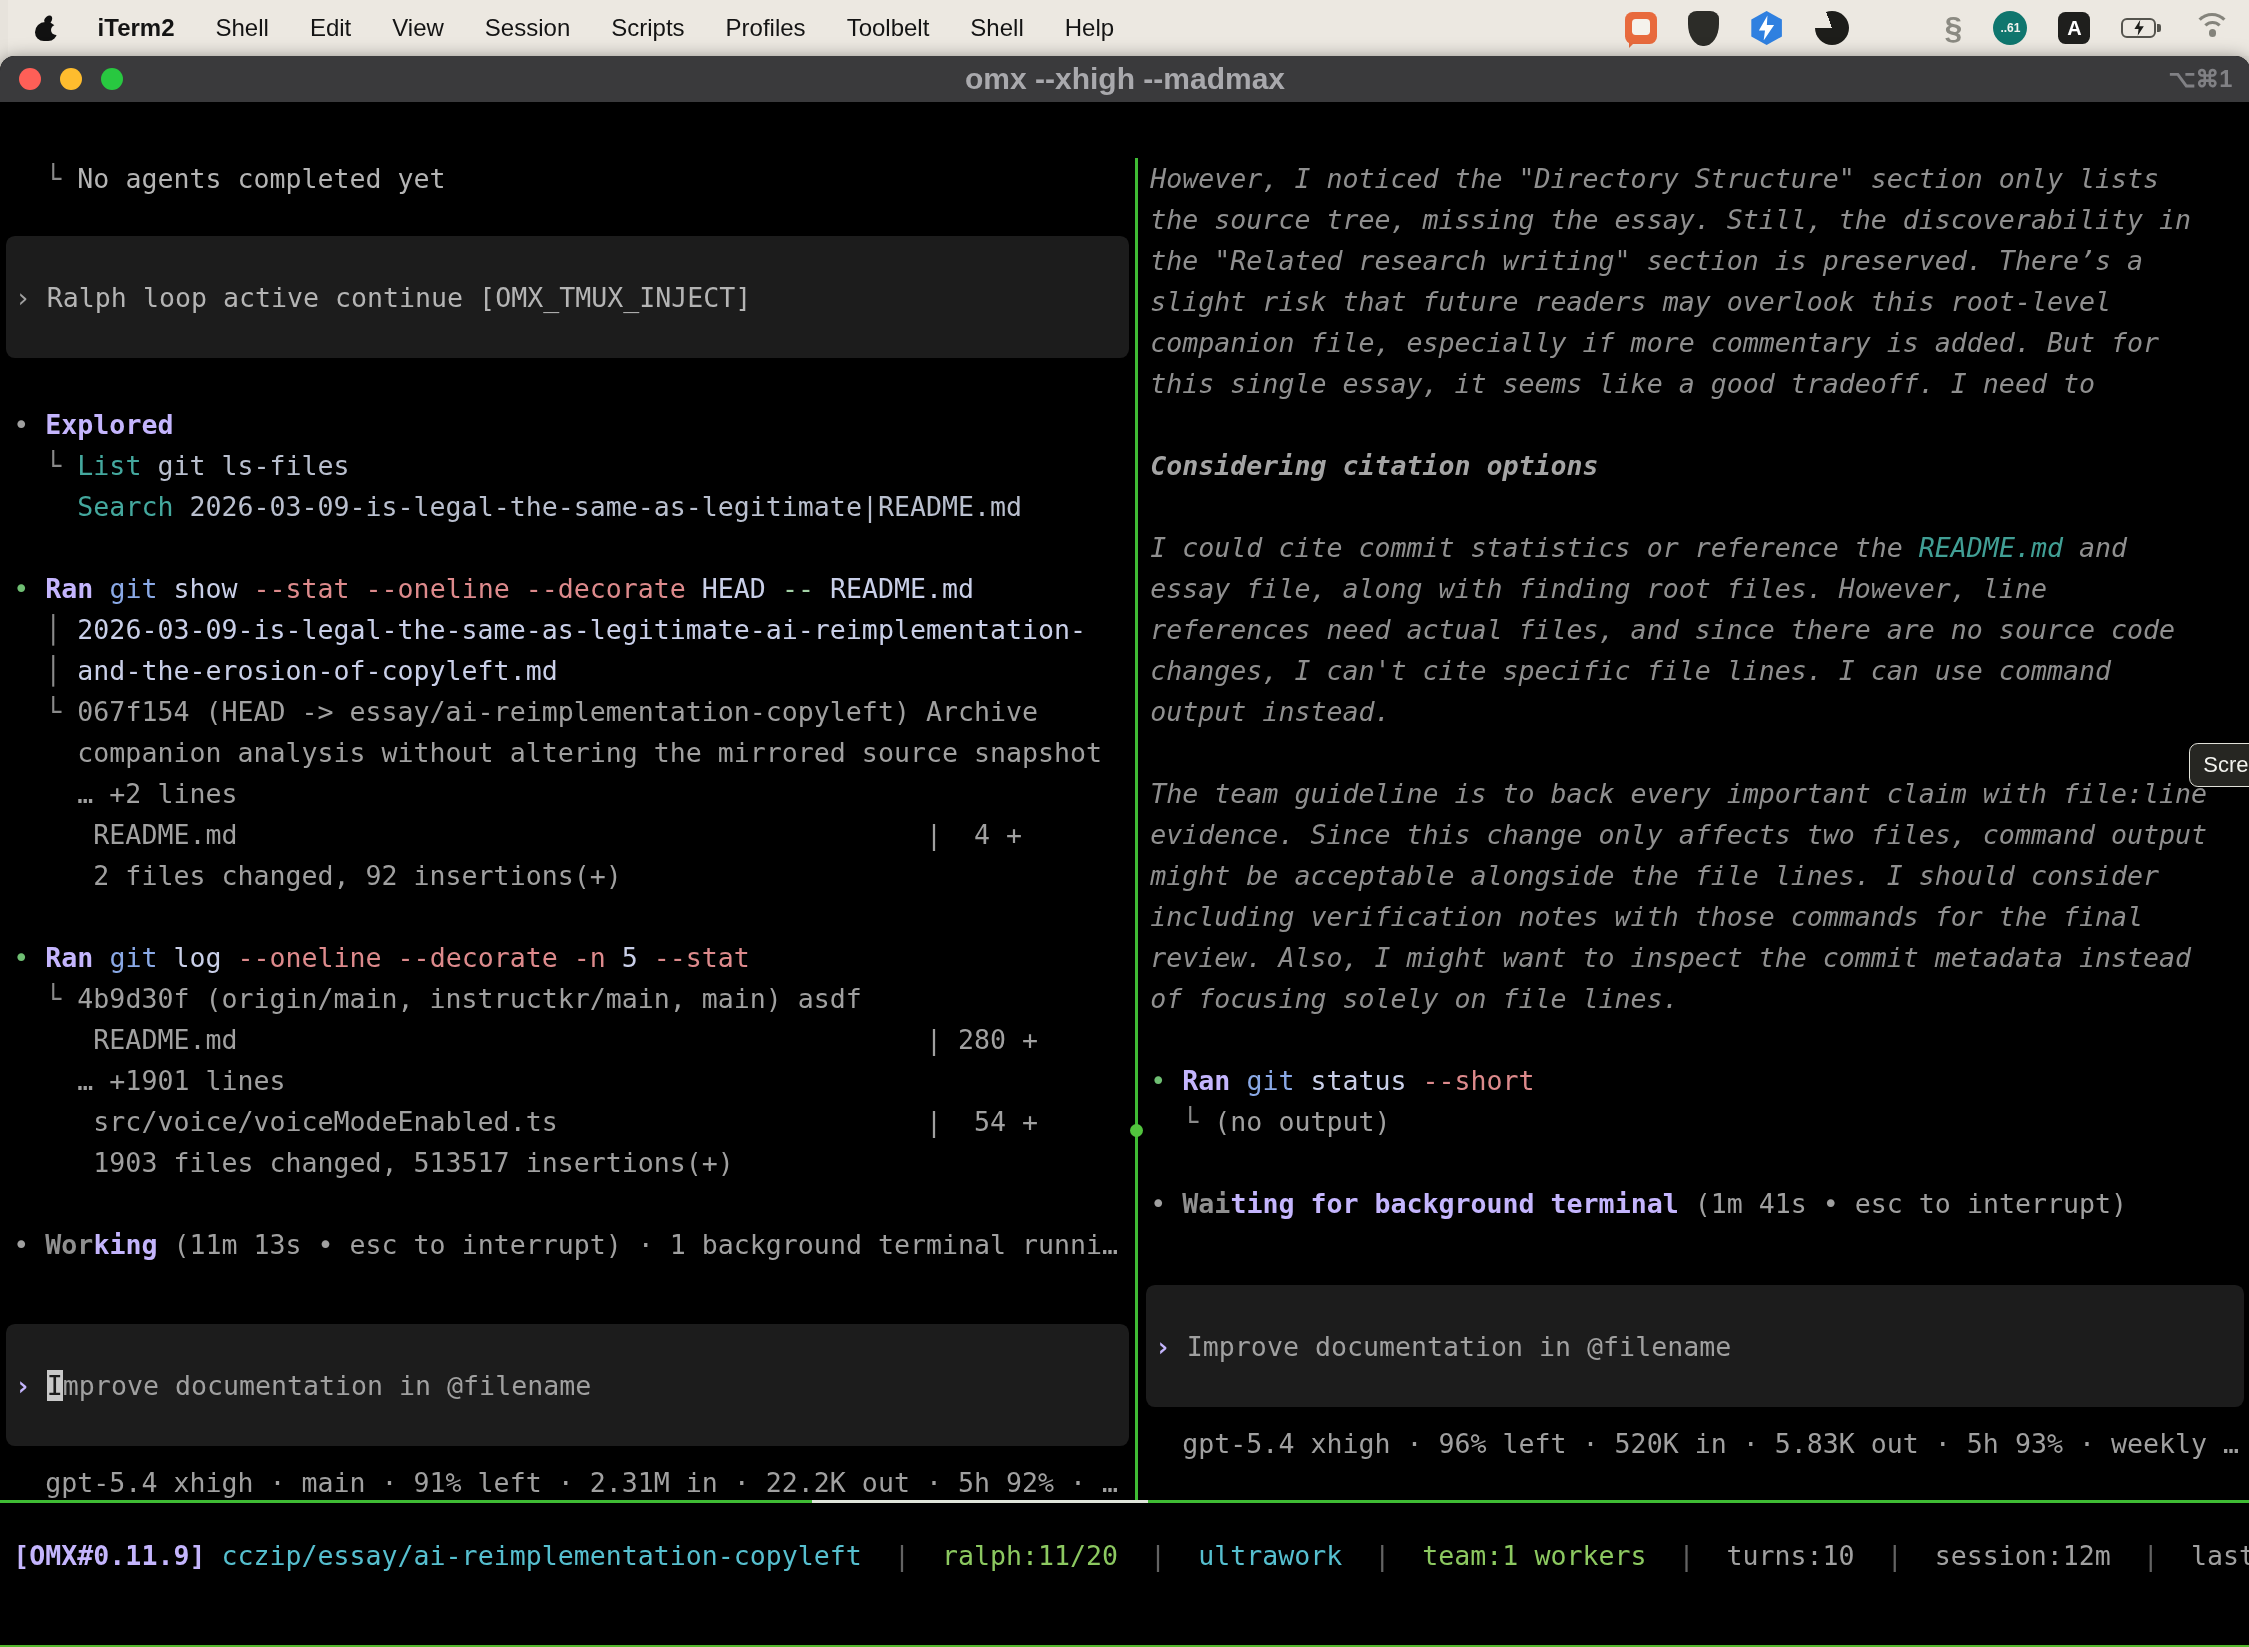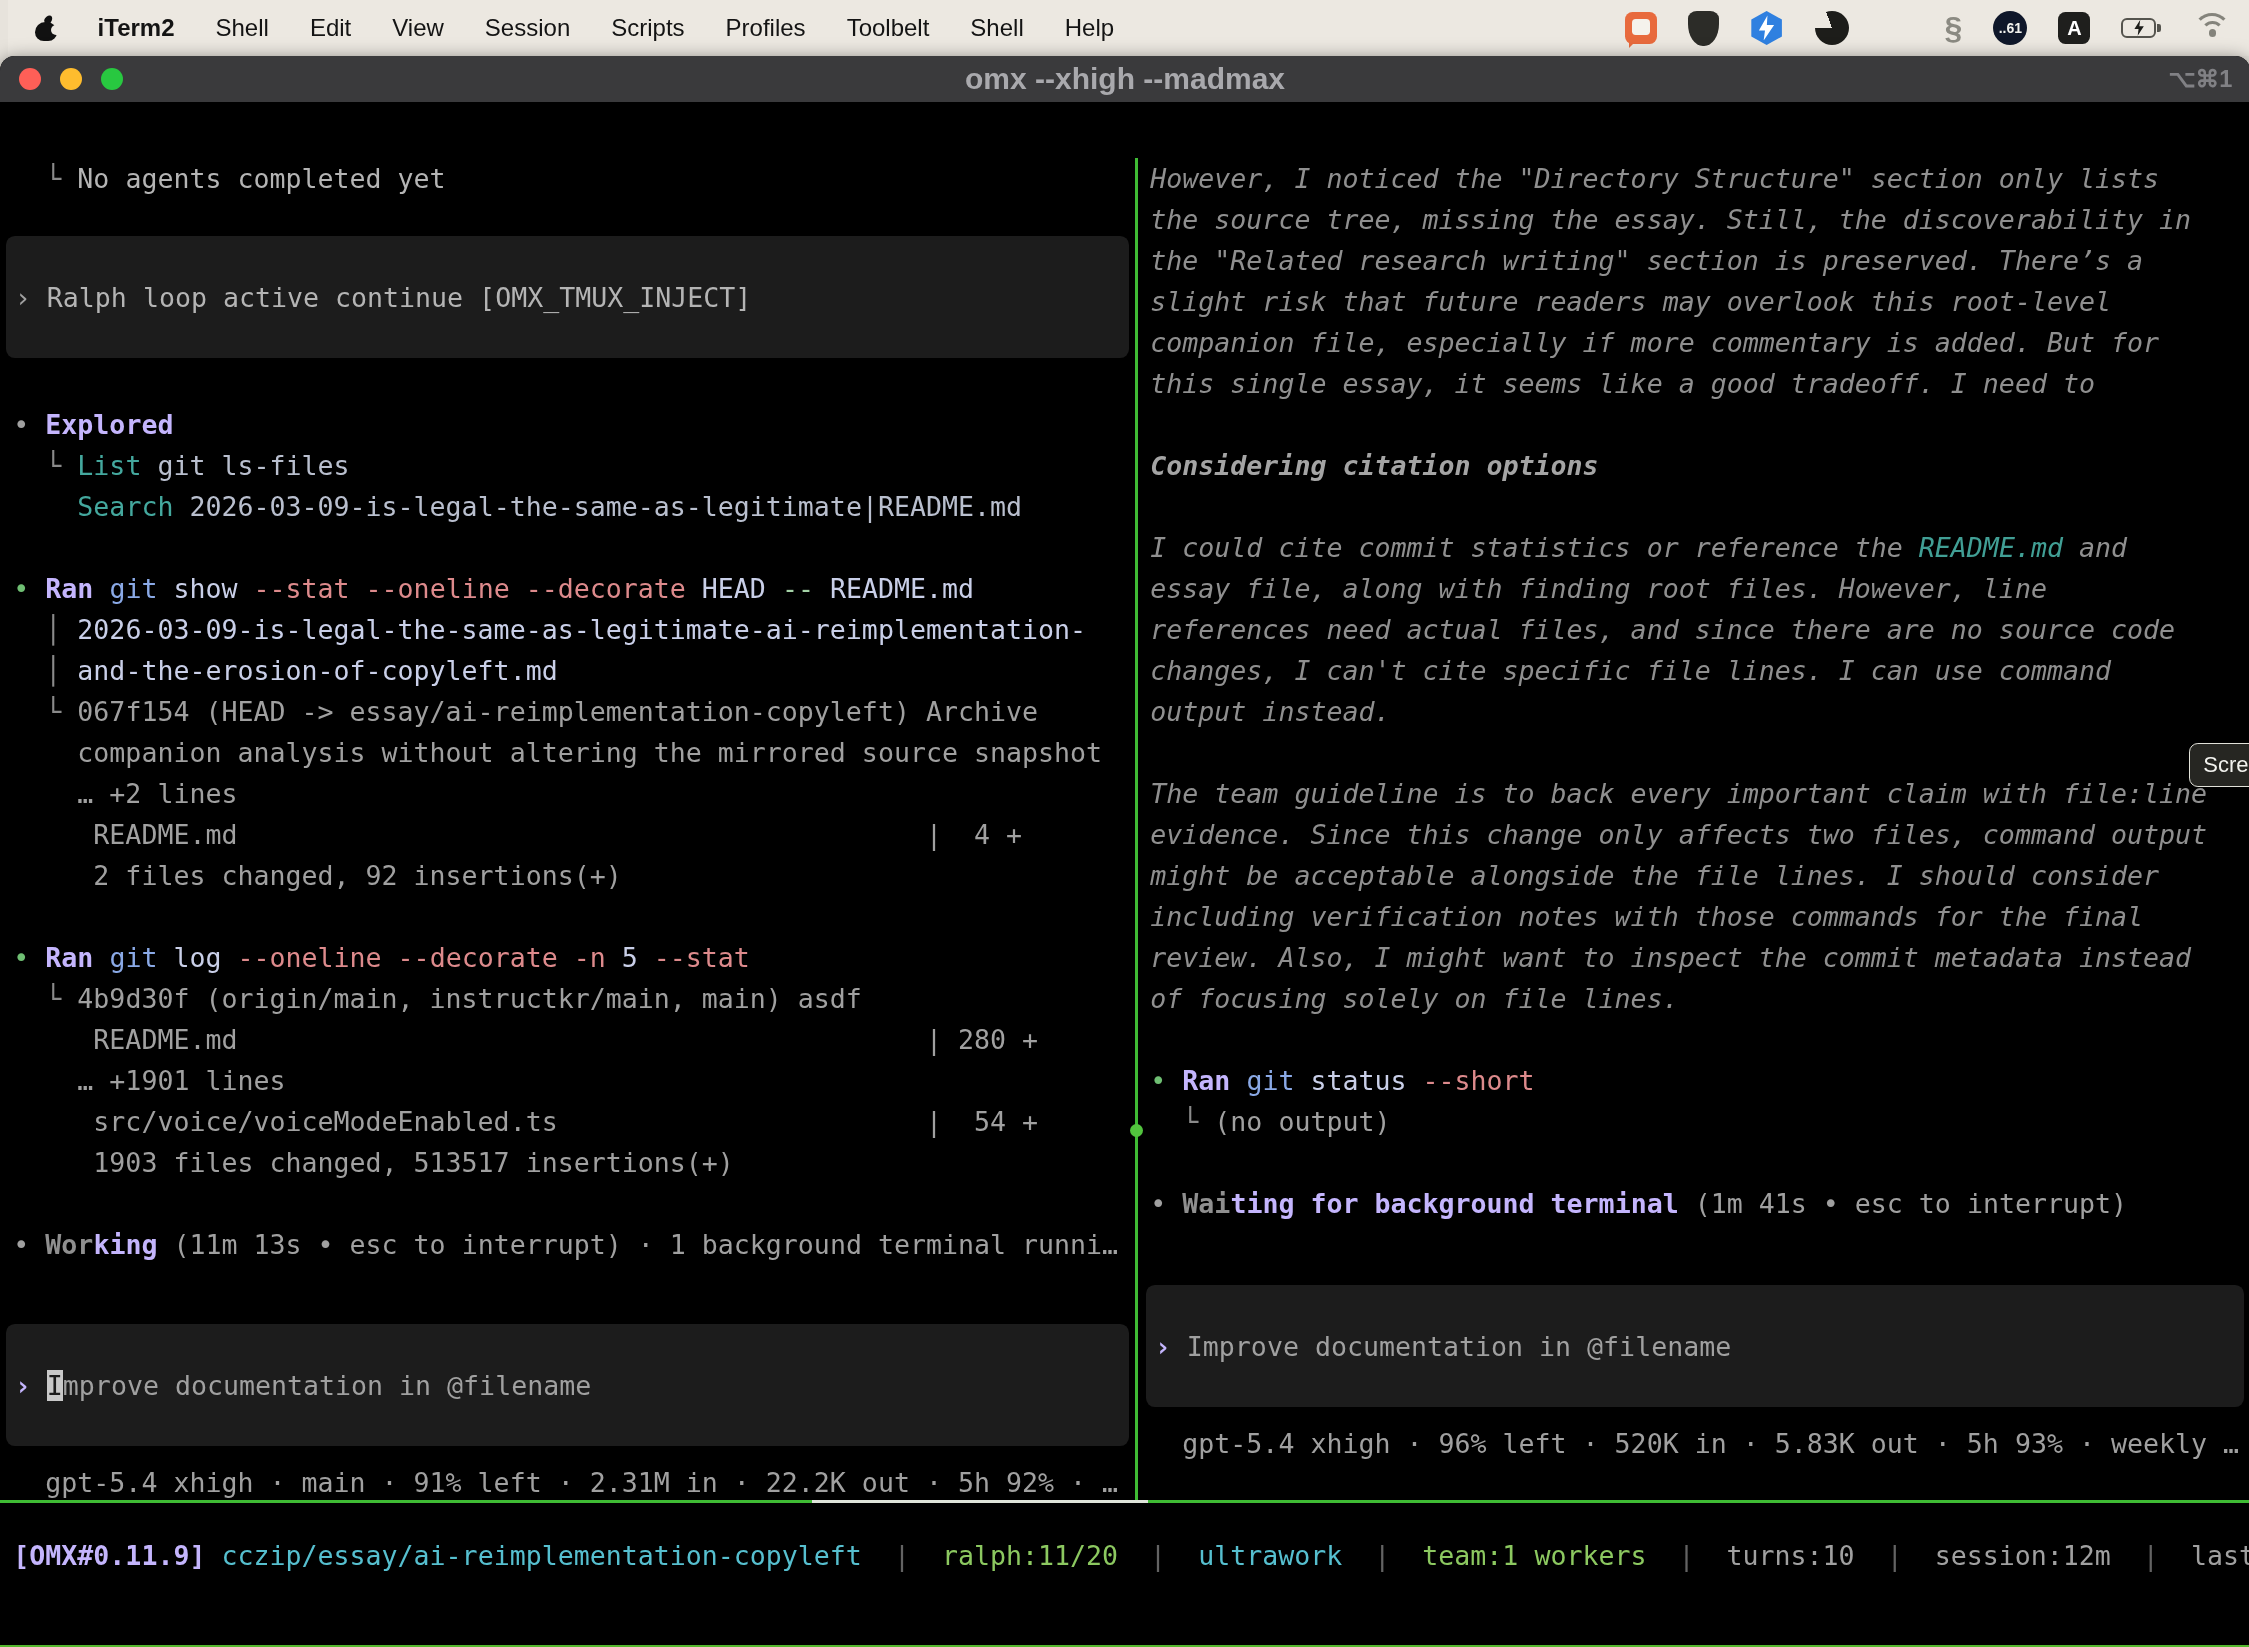--- a/index.html
+++ b/index.html
@@ -39,22 +39,22 @@
     clip-path:polygon(50% 0,95% 25%,95% 75%,50% 100%,5% 75%,5% 25%); position:relative; }
   .ic-hex i { position:absolute; left:7.4px; top:4.4px; width:19px; height:25px; background:#fff;
     clip-path:polygon(55% 0,10% 60%,42% 60%,35% 100%,90% 38%,52% 38%); }
   .ic-pie { width:34px; height:34px; border-radius:50%;
     background:conic-gradient(from 20deg,#1d1d1a 0 250deg,#ece8e1 250deg 320deg,#1d1d1a 320deg); }
   .ic-dots { width:34px; height:34px; display:grid; grid-template-columns:repeat(3,7.4px);
     grid-template-rows:repeat(3,7.4px); gap:4.4px; align-content:center; justify-content:center; }
   .ic-dots i { border-radius:50%; display:block; }
   .ic-dots i.l { background:#97968e; } .ic-dots i.d { background:#2e2e2a; }
   .ic-squig { font-size:32px; color:#8b8a82; font-weight:bold; line-height:1; }
-  .ic-61 { width:34px; height:34px; border-radius:50%; background:#0f172a; color:#f2f2ee;
-    font-size:14px; font-weight:bold; display:flex; align-items:center; justify-content:center; }
+  .ic-61 { width:34px; height:34px; border-radius:50%; background:#0f766e; color:#f2f2ee;
+    font-size:12px; font-weight:bold; display:flex; align-items:center; justify-content:center; }
   .ic-a { width:32px; height:32px; border-radius:7.4px; background:#1f1f1d; color:#fff;
     font-size:20px; font-weight:bold; display:flex; align-items:center; justify-content:center; }
   .ic-batt { position:relative; width:41px; height:20.7px; }
   .ic-batt .shell { position:absolute; left:0; top:0; width:35px; height:20.7px;
     border:2.2px solid #55544e; border-radius:5.9px; }
   .ic-batt .nub { position:absolute; right:1.5px; top:6.6px; width:3.7px; height:7.4px;
     background:#55544e; border-radius:0 2.2px 2.2px 0; }
   .ic-batt .bolt { position:absolute; left:11.8px; top:2.2px; width:11.8px; height:16px; background:#1d1d1a;
     clip-path:polygon(60% 0,10% 58%,45% 58%,38% 100%,90% 40%,52% 40%); }
   .ic-wifi { position:relative; width:38px; height:29.5px; }

